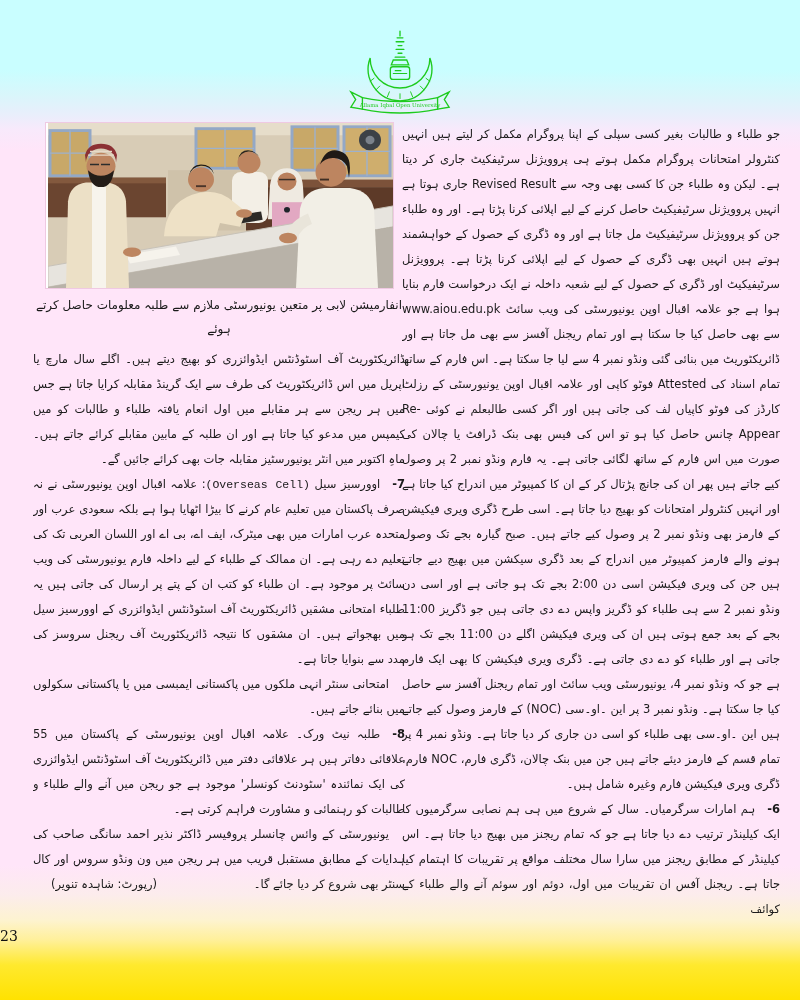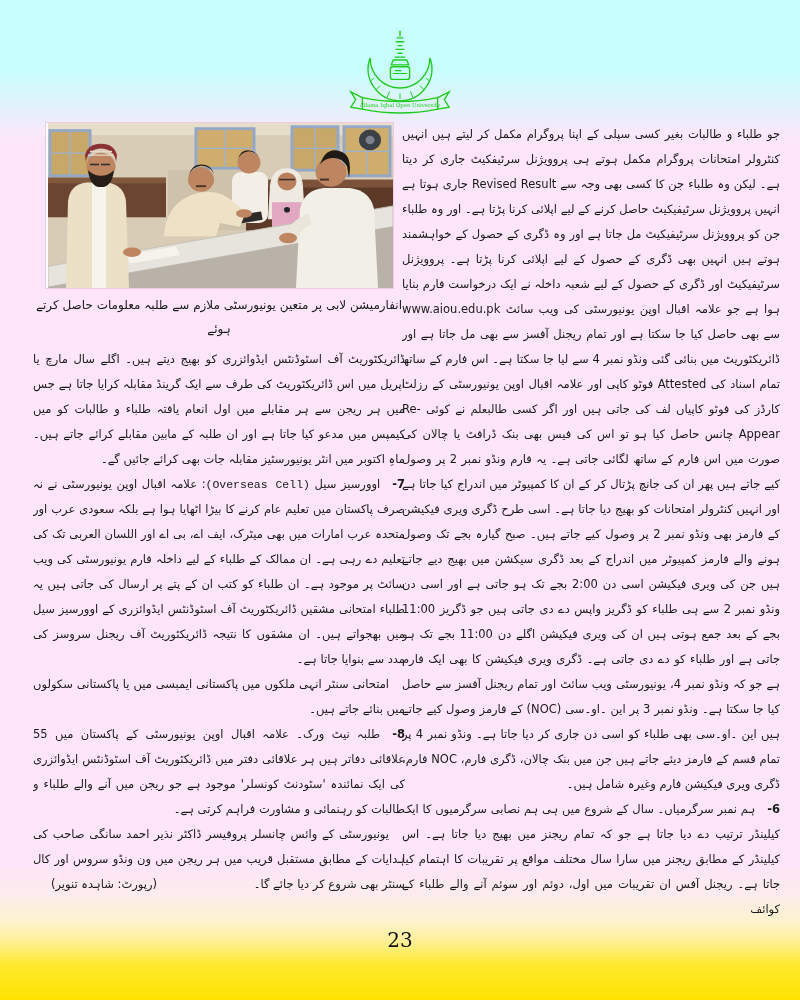--- a/index.html
+++ b/index.html
@@ -29,23 +29,22 @@
   p.urdu{margin:0;font-size:11.5px;line-height:25px;text-align:justify;text-justify:inter-word;}
   .indent{text-indent:16px;}
   .sec-num{font-weight:bold;margin-left:12px;}
   .sec-heading{font-weight:normal;}
   .latin{direction:ltr;unicode-bidi:embed;font-family:Liberation Mono, monospace;}
   .credit{float:left;margin-left:18px;white-space:nowrap;}
   .photo-frame{width:347px;margin:0 auto;border:1px solid #efc9e2;background:#fff;line-height:0;}
   .caption{text-align:center;font-size:12px;line-height:24px;margin:4px 0 6px 0;direction:rtl;}
   .page-number{
     position:absolute;top:928px;left:0;right:0;
-    text-align:center;
     font-family:"DejaVu Serif","Liberation Serif",serif;
-    font-size:20px;color:#111;
+    font-size:14px;color:#111;
   }
 </style>
 </head>
 <body>
 
 <div class="page">
 
   <div class="logo-wrap">
     <svg width="106" height="92" viewBox="0 0 110 95">
       <g stroke="#1ecb1e" fill="none" stroke-width="1.4" stroke-linecap="round">
@@ -158,19 +157,19 @@
     <p class="urdu"><span class="sec-num">8-</span><span class="sec-heading">طلبہ نیٹ ورک۔</span> <span>علامہ اقبال اوپن یونیورسٹی کے پاکستان میں 55 علاقائی دفاتر ہیں ہر علاقائی دفتر میں ڈائریکٹوریٹ آف اسٹوڈنٹس ایڈوائزری کی ایک نمائندہ 'سٹودنٹ کونسلر' موجود ہے جو ریجن میں آنے والے طلباء و طالبات کو رہنمائی و مشاورت فراہم کرتی ہے۔</span></p>
 
     <p class="urdu indent"><span>یونیورسٹی کے وائس چانسلر پروفیسر ڈاکٹر نذیر احمد سانگی صاحب کی ہدایات کے مطابق مستقبل قریب میں ہر ریجن میں ون ونڈو سروس اور کال سنٹر بھی شروع کر دیا جائے گا۔</span> <span class="credit">(رپورٹ: شاہدہ تنویر)</span></p>
 
   </div>
 
   <div class="col col-right">
 
     <p class="urdu">جو طلباء و طالبات بغیر کسی سپلی کے اپنا پروگرام مکمل کر لیتے ہیں انہیں کنٹرولر امتحانات پروگرام مکمل ہوتے ہی پروویژنل سرٹیفکیٹ جاری کر دیتا ہے۔ لیکن وہ طلباء جن کا کسی بھی وجہ سے Revised Result جاری ہوتا ہے انہیں پروویژنل سرٹیفیکیٹ حاصل کرنے کے لیے اپلائی کرنا پڑتا ہے۔ اور وہ طلباء جن کو پروویژنل سرٹیفیکیٹ مل جاتا ہے اور وہ ڈگری کے حصول کے خواہشمند ہوتے ہیں انہیں بھی ڈگری کے حصول کے لیے اپلائی کرنا پڑتا ہے۔ پروویژنل سرٹیفیکیٹ اور ڈگری کے حصول کے لیے شعبہ داخلہ نے ایک درخواست فارم بنایا ہوا ہے جو علامہ اقبال اوپن یونیورسٹی کی ویب سائٹ www.aiou.edu.pk سے بھی حاصل کیا جا سکتا ہے اور تمام ریجنل آفسز سے بھی مل جاتا ہے اور ڈائریکٹوریٹ میں بنائی گئی ونڈو نمبر 4 سے لیا جا سکتا ہے۔ اس فارم کے ساتھ تمام اسناد کی Attested فوٹو کاپی اور علامہ اقبال اوپن یونیورسٹی کے رزلٹ کارڈز کی فوٹو کاپیاں لف کی جاتی ہیں اور اگر کسی طالبعلم نے کوئی Re-Appear چانس حاصل کیا ہو تو اس کی فیس بھی بنک ڈرافٹ یا چالان کی صورت میں اس فارم کے ساتھ لگائی جاتی ہے۔ یہ فارم ونڈو نمبر 2 پر وصول کیے جاتے ہیں پھر ان کی جانچ پڑتال کر کے ان کا کمپیوٹر میں اندراج کیا جاتا ہے اور انہیں کنٹرولر امتحانات کو بھیج دیا جاتا ہے۔ اسی طرح ڈگری ویری فیکیشن کے فارمز بھی ونڈو نمبر 2 پر وصول کیے جاتے ہیں۔ صبح گیارہ بجے تک وصول ہونے والے فارمز کمپیوٹر میں اندراج کے بعد ڈگری سیکشن میں بھیج دیے جاتے ہیں جن کی ویری فیکیشن اسی دن 2:00 بجے تک ہو جاتی ہے اور اسی دن ونڈو نمبر 2 سے ہی طلباء کو ڈگریز واپس دے دی جاتی ہیں جو ڈگریز 11:00 بجے کے بعد جمع ہوتی ہیں ان کی ویری فیکیشن اگلے دن 11:00 بجے تک ہو جاتی ہے اور طلباء کو دے دی جاتی ہے۔ ڈگری ویری فیکیشن کا بھی ایک فارم ہے جو کہ ونڈو نمبر 4، یونیورسٹی ویب سائٹ اور تمام ریجنل آفسز سے حاصل کیا جا سکتا ہے۔ ونڈو نمبر 3 پر این ۔او۔سی (NOC) کے فارمز وصول کیے جاتے ہیں این ۔او۔سی بھی طلباء کو اسی دن جاری کر دیا جاتا ہے۔ ونڈو نمبر 4 پر تمام قسم کے فارمز دیئے جاتے ہیں جن میں بنک چالان، ڈگری فارم، NOC فارم، ڈگری ویری فیکیشن فارم وغیرہ شامل ہیں۔</p>
 
-    <p class="urdu"><span class="sec-num">6-</span><span class="sec-heading">ہم نمبر سرگرمیاں۔</span> <span>سال کے شروع میں ہی ہم نصابی سرگرمیوں کا ایک کیلینڈر ترتیب دے دیا جاتا ہے جو کہ تمام ریجنز میں بھیج دیا جاتا ہے۔ اس کیلینڈر کے مطابق ریجنز میں سارا سال مختلف مواقع پر تقریبات کا اہتمام کیا جاتا ہے۔ ریجنل آفس ان تقریبات میں اول، دوئم اور سوئم آنے والے طلباء کے کوائف</span></p>
+    <p class="urdu"><span class="sec-num">6-</span><span class="sec-heading">ہم امارات سرگرمیاں۔</span> <span>سال کے شروع میں ہی ہم نصابی سرگرمیوں کا ایک کیلینڈر ترتیب دے دیا جاتا ہے جو کہ تمام ریجنز میں بھیج دیا جاتا ہے۔ اس کیلینڈر کے مطابق ریجنز میں سارا سال مختلف مواقع پر تقریبات کا اہتمام کیا جاتا ہے۔ ریجنل آفس ان تقریبات میں اول، دوئم اور سوئم آنے والے طلباء کے کوائف</span></p>
 
   </div>
 
   <div class="page-number">23</div>
 
 </div>
 
 </body></html>

